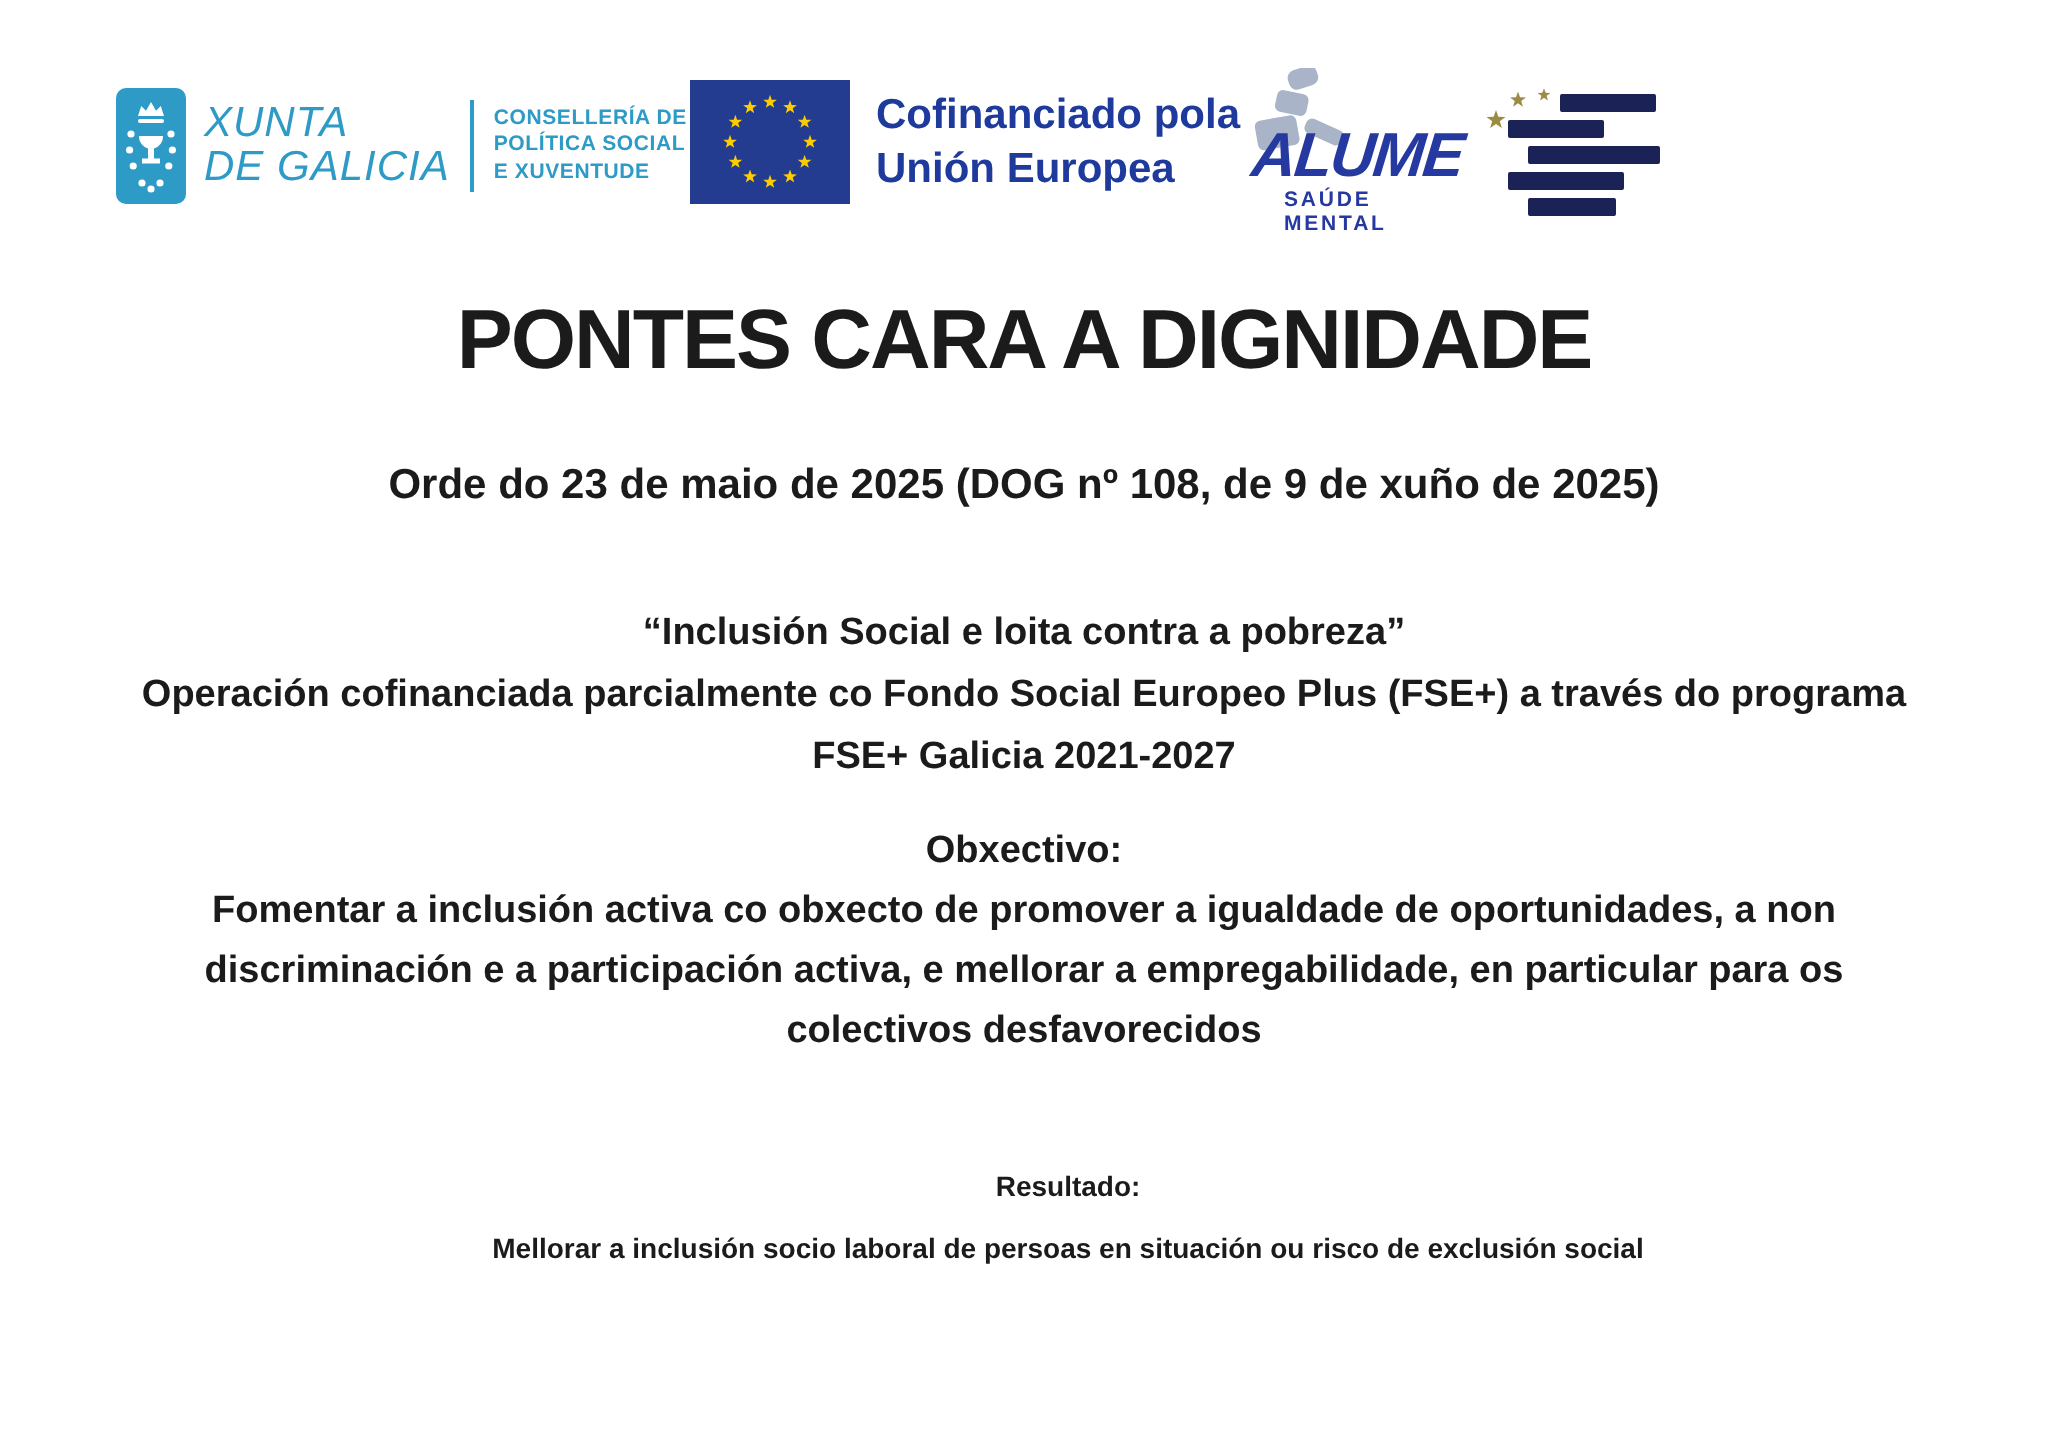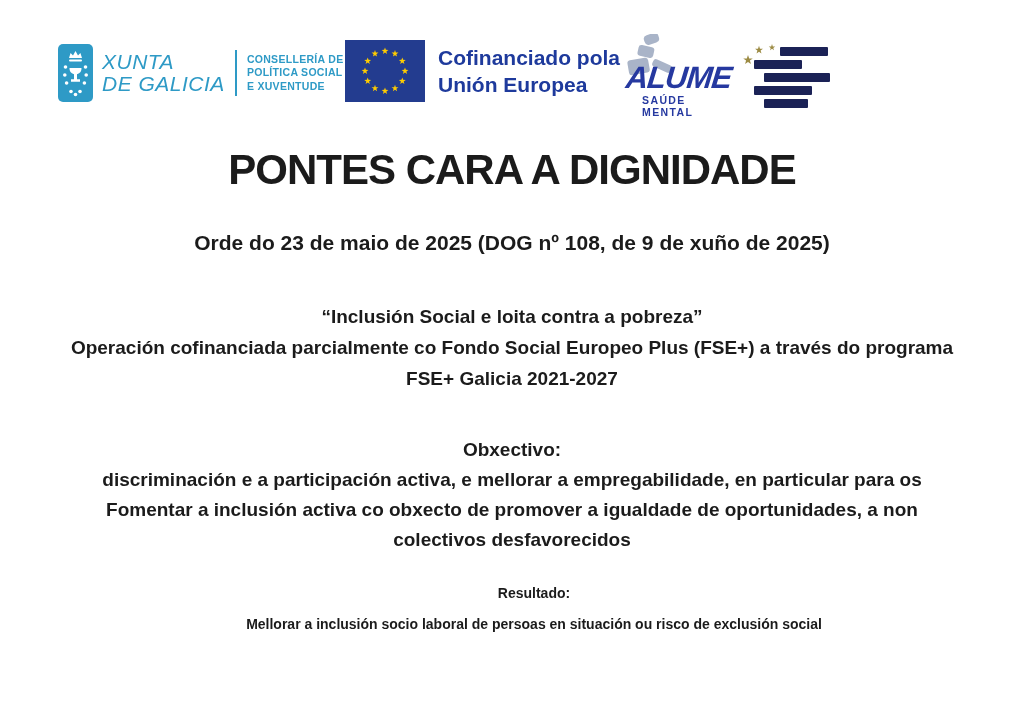--- a/index.html
+++ b/index.html
@@ -59,21 +59,21 @@
   .eu-star{fill:var(--eu_star_yellow);}
   .alume-fig{fill:var(--alume_gray);}
   .fondos-bar{fill:var(--fondos_navy);}
   .fondos-star{fill:var(--fondos_gold);}
 
   
   .tblock{position:absolute;left:0;right:0;text-align:center;font-weight:700;}
   .title{top:146px;font-size:42px;letter-spacing:-1px;}
   .order-line{top:231px;font-size:21px;}
   .program{top:301px;font-size:19px;line-height:31px;}
-  .objective{top:411px;font-size:19px;line-height:30px;margin-top:24px;}
+  .objective{top:411px;font-size:19px;line-height:30px;}
   .result{top:578px;font-size:14px;line-height:31px;margin-left:44px;}
 </style>
 </head>
 <body>
 
 <svg width="0" height="0" style="position:absolute" aria-hidden="true">
   <defs>
     <polygon id="star5" points="0,-1 0.235,-0.324 0.951,-0.309 0.38,0.124 0.588,0.809 0,0.4 -0.588,0.809 -0.38,0.124 -0.951,-0.309 -0.235,-0.324"></polygon>
   </defs>
 </svg>
@@ -167,22 +167,22 @@
   <div class="tblock order-line">Orde do 23 de maio de 2025 (DOG nº 108, de 9 de xuño de 2025)</div>
 
   <div class="tblock program">
     <div>“Inclusión Social e loita contra a pobreza”</div>
     <div>Operación cofinanciada parcialmente co Fondo Social Europeo Plus (FSE+) a través do programa</div>
     <div>FSE+ Galicia 2021-2027</div>
   </div>
 
   <div class="tblock objective">
     <div>Obxectivo:</div>
+    <div>Fomentar a inclusión activa co obxecto de promover a igualdade de oportunidades, a non</div>
     <div>discriminación e a participación activa, e mellorar a empregabilidade, en particular para os</div>
-    <div>Fomentar a inclusión activa co obxecto de promover a igualdade de oportunidades, a non</div>
     <div>colectivos desfavorecidos</div>
   </div>
 
   <div class="tblock result">
     <div>Resultado:</div>
     <div>Mellorar a inclusión socio laboral de persoas en situación ou risco de exclusión social</div>
   </div>
 
 </main>
 

